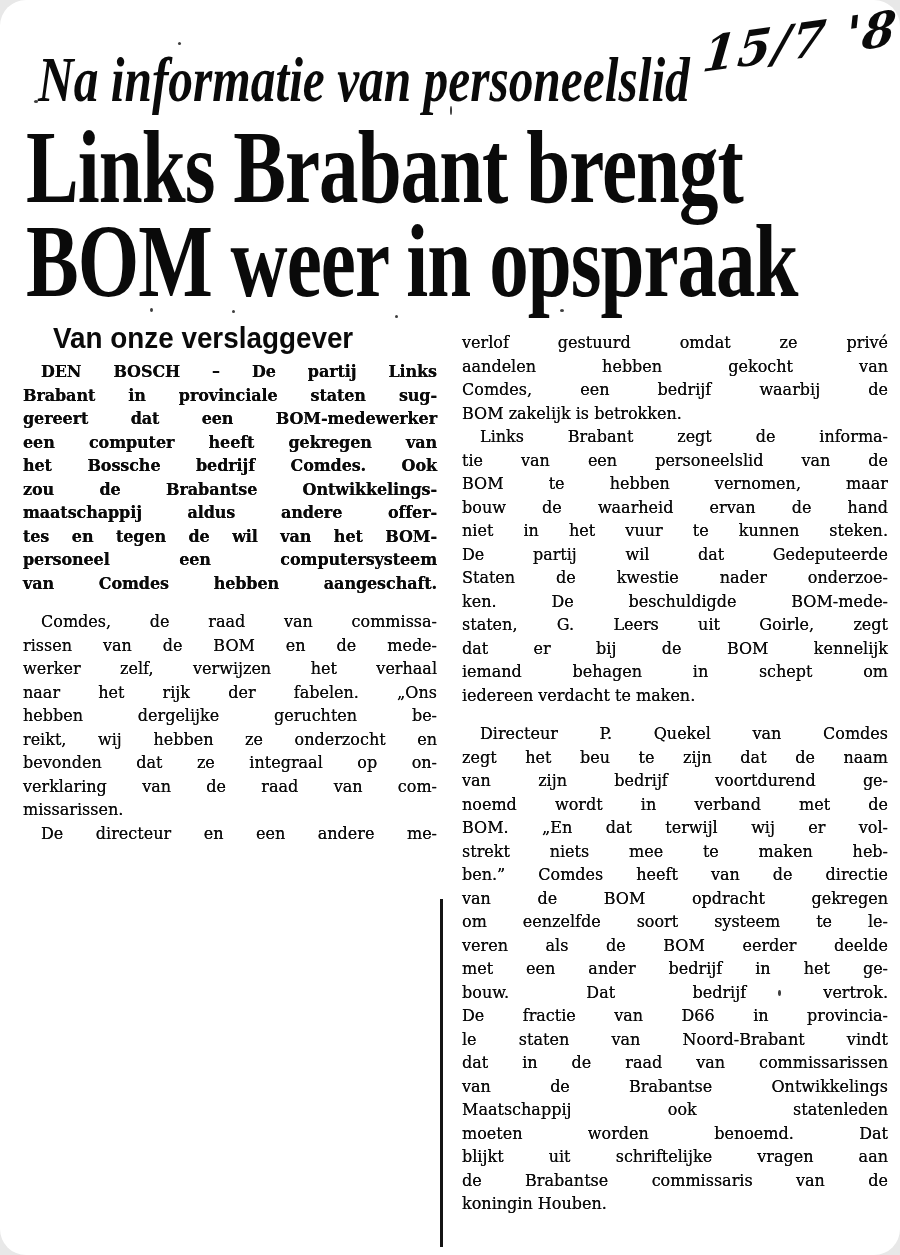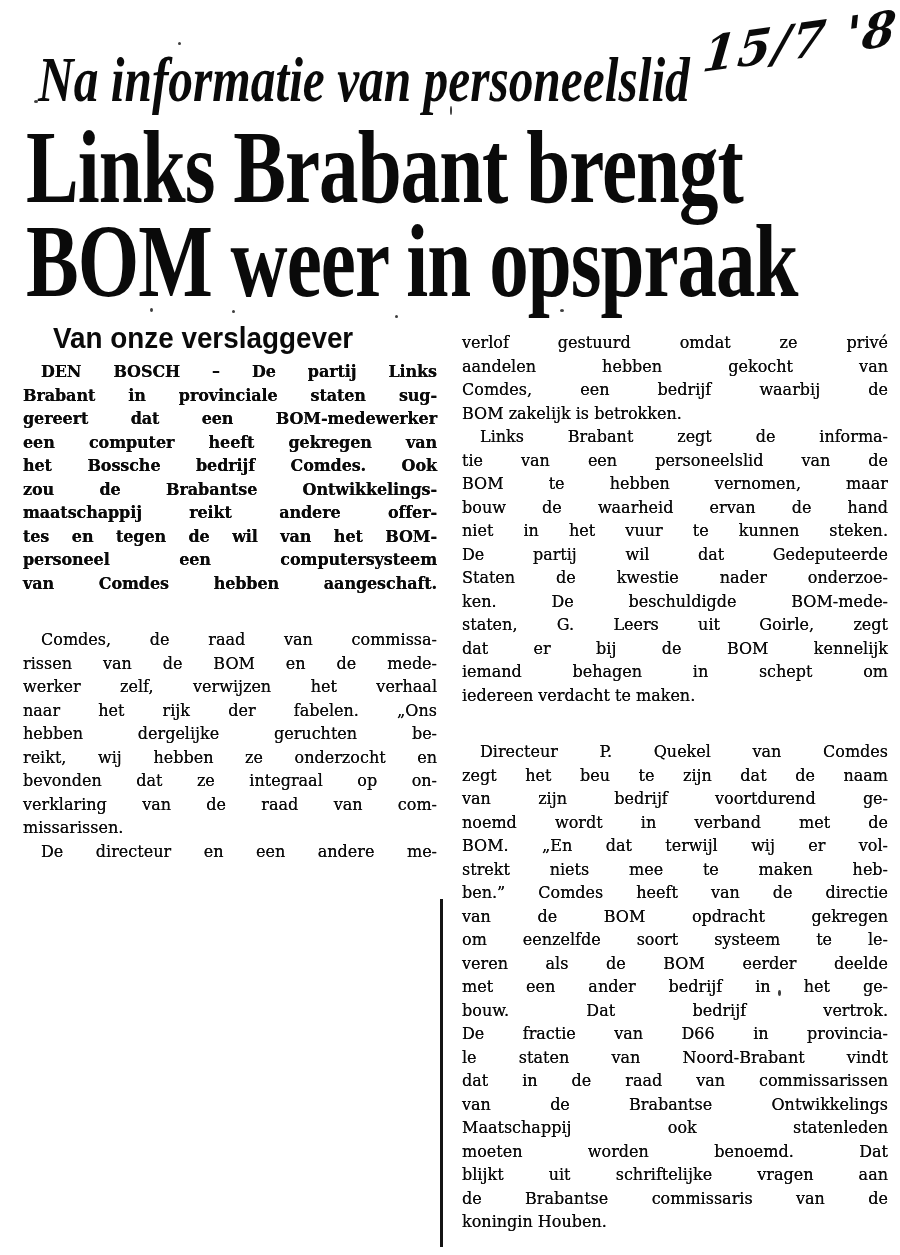--- a/index.html
+++ b/index.html
@@ -1,18 +1,18 @@
 <!DOCTYPE html>
 <html><head>
 <meta charset="utf-8">
 <style>
   html,body{margin:0;padding:0;background:#e8e8e8;}
   .page{
     position:relative;width:900px;height:1255px;background:#ffffff;
-    overflow:hidden;color:#0a0a0a;font-family:"DejaVu Serif",serif;
+    overflow:hidden;color:#0a0a0a;font-family:"DejaVu Serif",serif;border-radius:26px;
   }
   .kicker{
     position:absolute;left:38px;top:44px;
     font-family:"Liberation Serif",serif;font-style:italic;font-weight:bold;
     font-size:52px;white-space:nowrap;
     transform:scale(0.95,1.22);transform-origin:top left;
   }
   .handwriting{
     position:absolute;left:706px;top:26px;
     font-family:"DejaVu Serif",serif;font-style:italic;font-weight:bold;
@@ -30,21 +30,21 @@
     font-family:"Liberation Sans",sans-serif;font-weight:bold;
     font-size:29px;white-space:nowrap;transform:scale(0.96,1.0);transform-origin:top left;
   }
   .col{
     position:absolute;font-size:16px;line-height:23.5px;
     text-shadow:0 0 0.5px rgba(0,0,0,0.85);
   }
   .col-left{left:23px;top:360px;width:414px;}
   .col-right{left:462px;top:331px;width:426px;}
   .para{margin:0;}
-  .para.gap{margin-top:33px;}
+  .para.gap{margin-top:15px;}
   .para.lead{font-weight:bold;letter-spacing:-0.1px;}
   .line{text-align:justify;text-align-last:justify;}
   .para:not(.jlast) .line:last-child{text-align-last:left;}
   .para.indent .line:first-child{text-indent:18px;}
   .divider{position:absolute;left:440px;top:899px;width:3px;height:348px;background:#141414;}
   .speck{position:absolute;background:#1c1c1c;border-radius:50%;opacity:0.85;}
 </style>
 </head>
 <body>
 
@@ -62,21 +62,21 @@
   <div class="byline">Van onze verslaggever</div>
 
   <div class="col col-left">
       <div class="para lead indent jlast">
         <div class="line">DEN BOSCH – De partij Links</div>
         <div class="line">Brabant in provinciale staten sug-</div>
         <div class="line">gereert dat een BOM-medewerker</div>
         <div class="line">een computer heeft gekregen van</div>
         <div class="line">het Bossche bedrijf Comdes. Ook</div>
         <div class="line">zou de Brabantse Ontwikkelings-</div>
-        <div class="line">maatschappij reikt andere offer-</div>
+        <div class="line">maatschappij aldus andere offer-</div>
         <div class="line">tes en tegen de wil van het BOM-</div>
         <div class="line">personeel een computersysteem</div>
         <div class="line">van Comdes hebben aangeschaft.</div>
       </div>
       <div class="para indent gap">
         <div class="line">Comdes, de raad van commissa-</div>
         <div class="line">rissen van de BOM en de mede-</div>
         <div class="line">werker zelf, verwijzen het verhaal</div>
         <div class="line">naar het rijk der fabelen. „Ons</div>
         <div class="line">hebben dergelijke geruchten be-</div>

